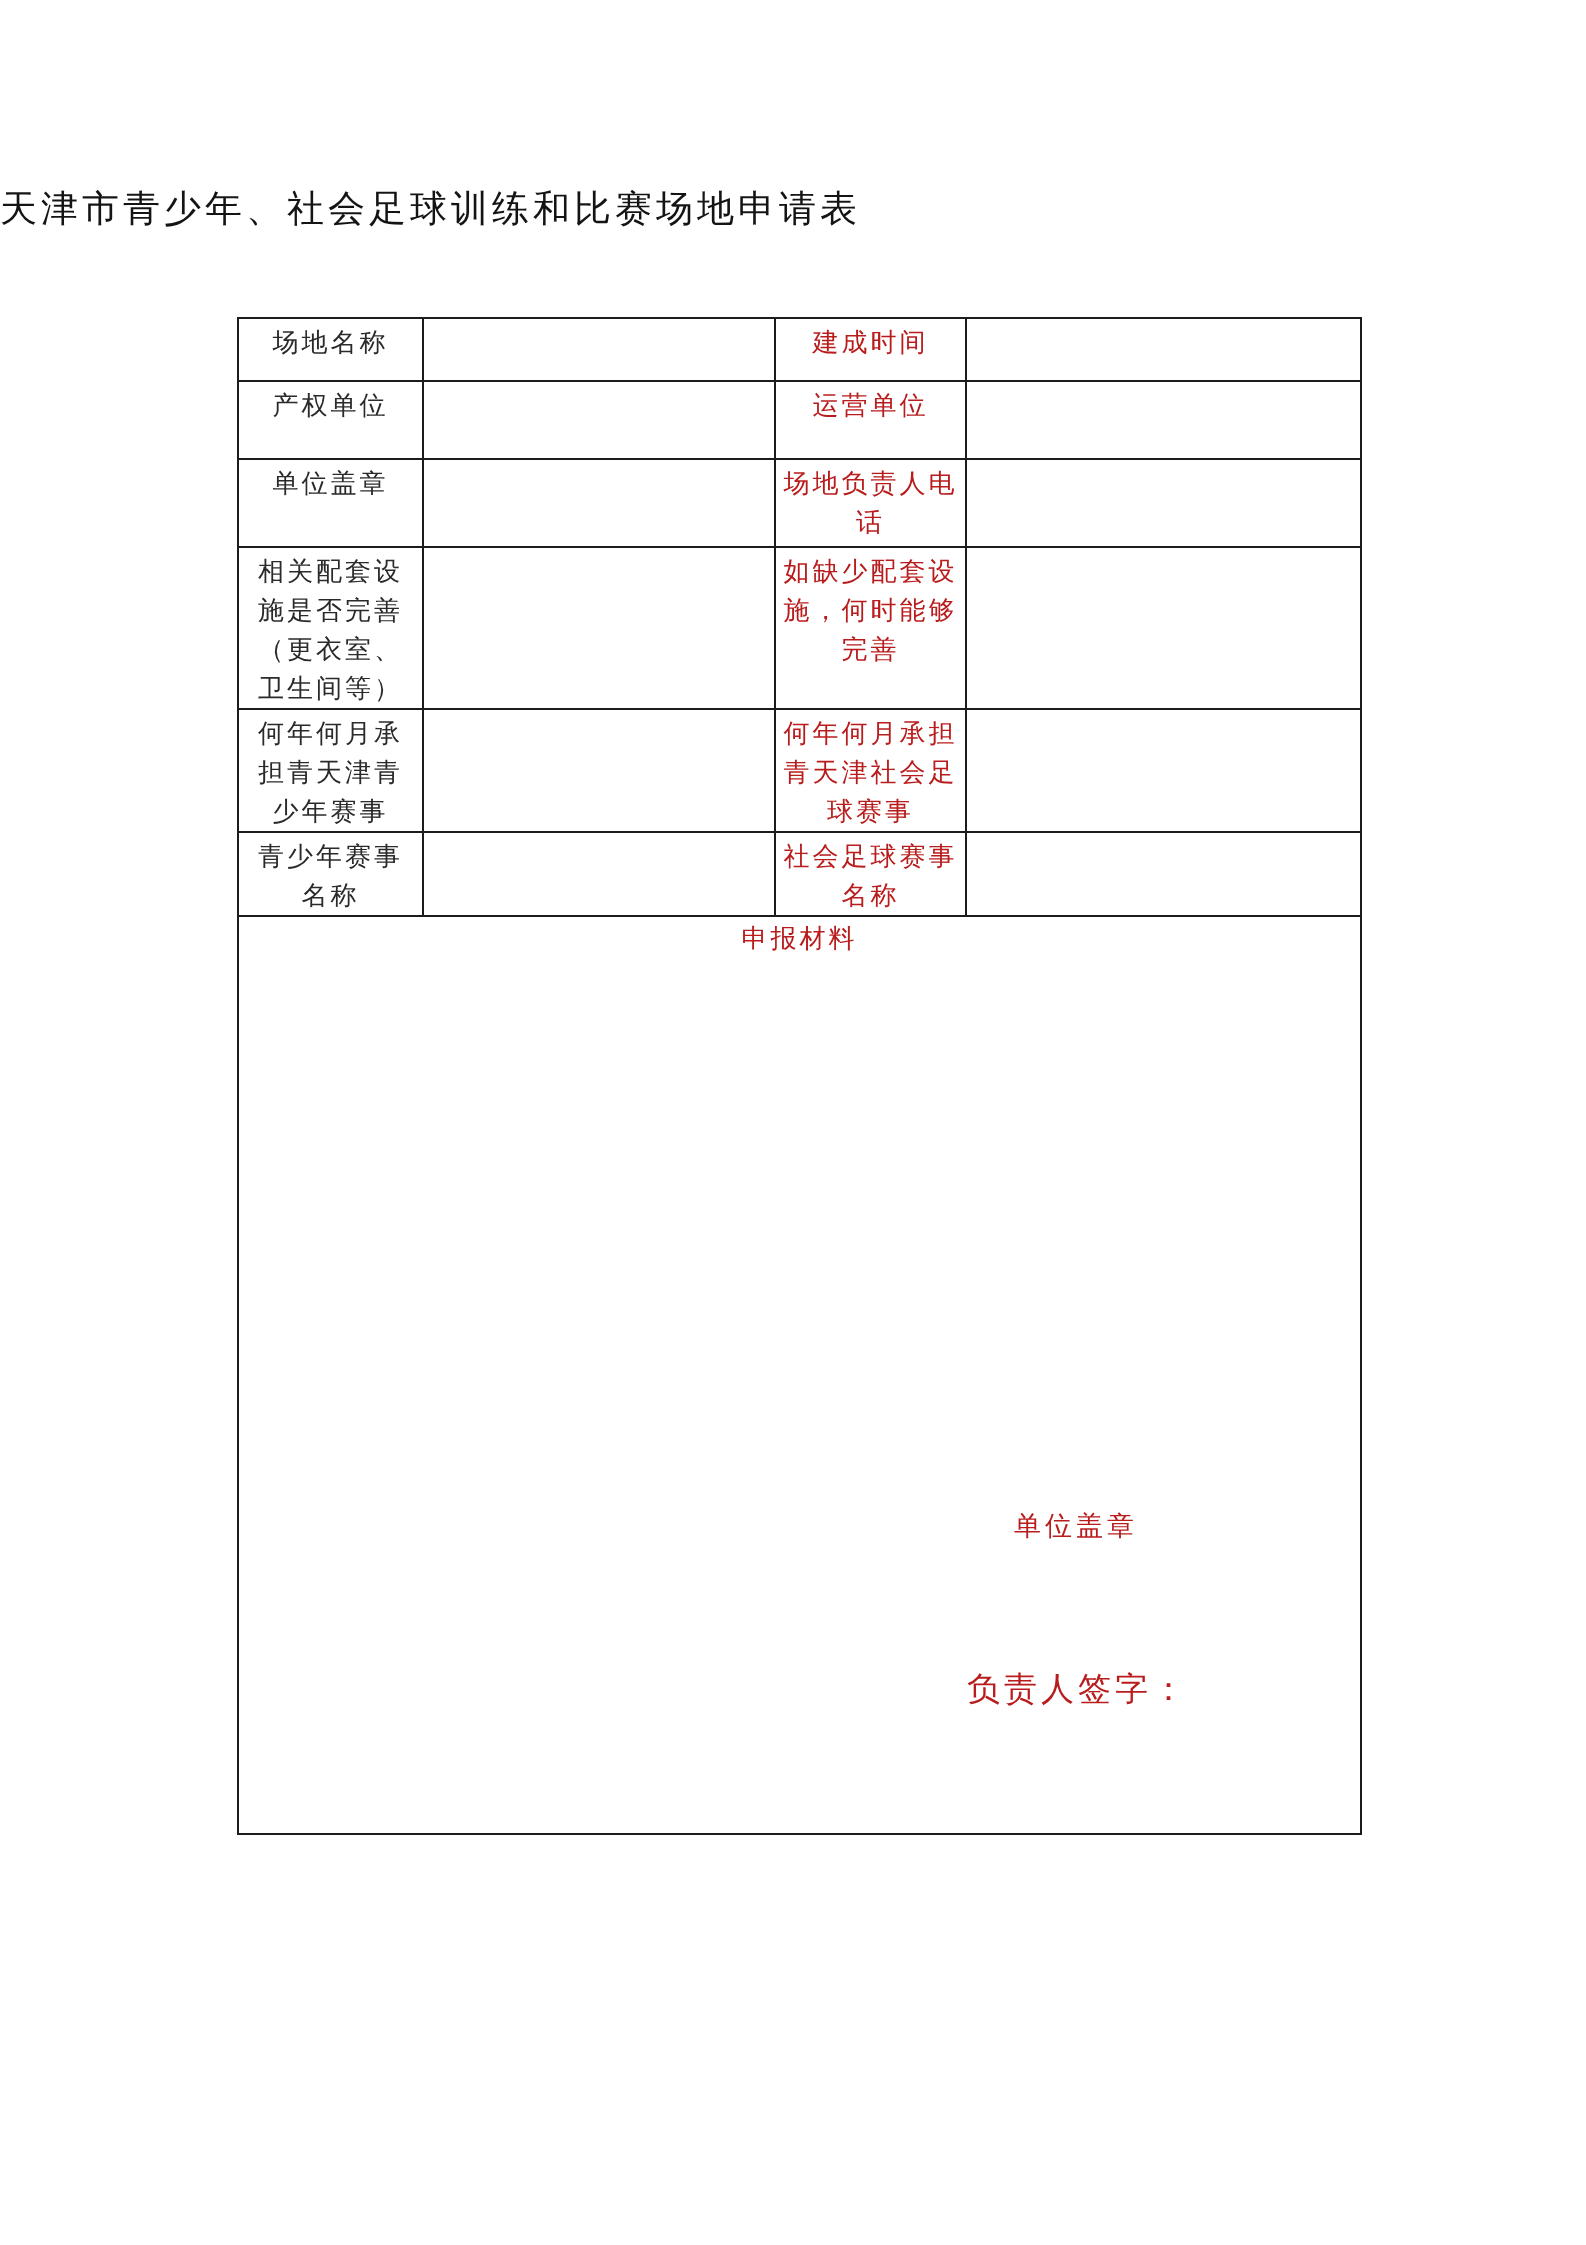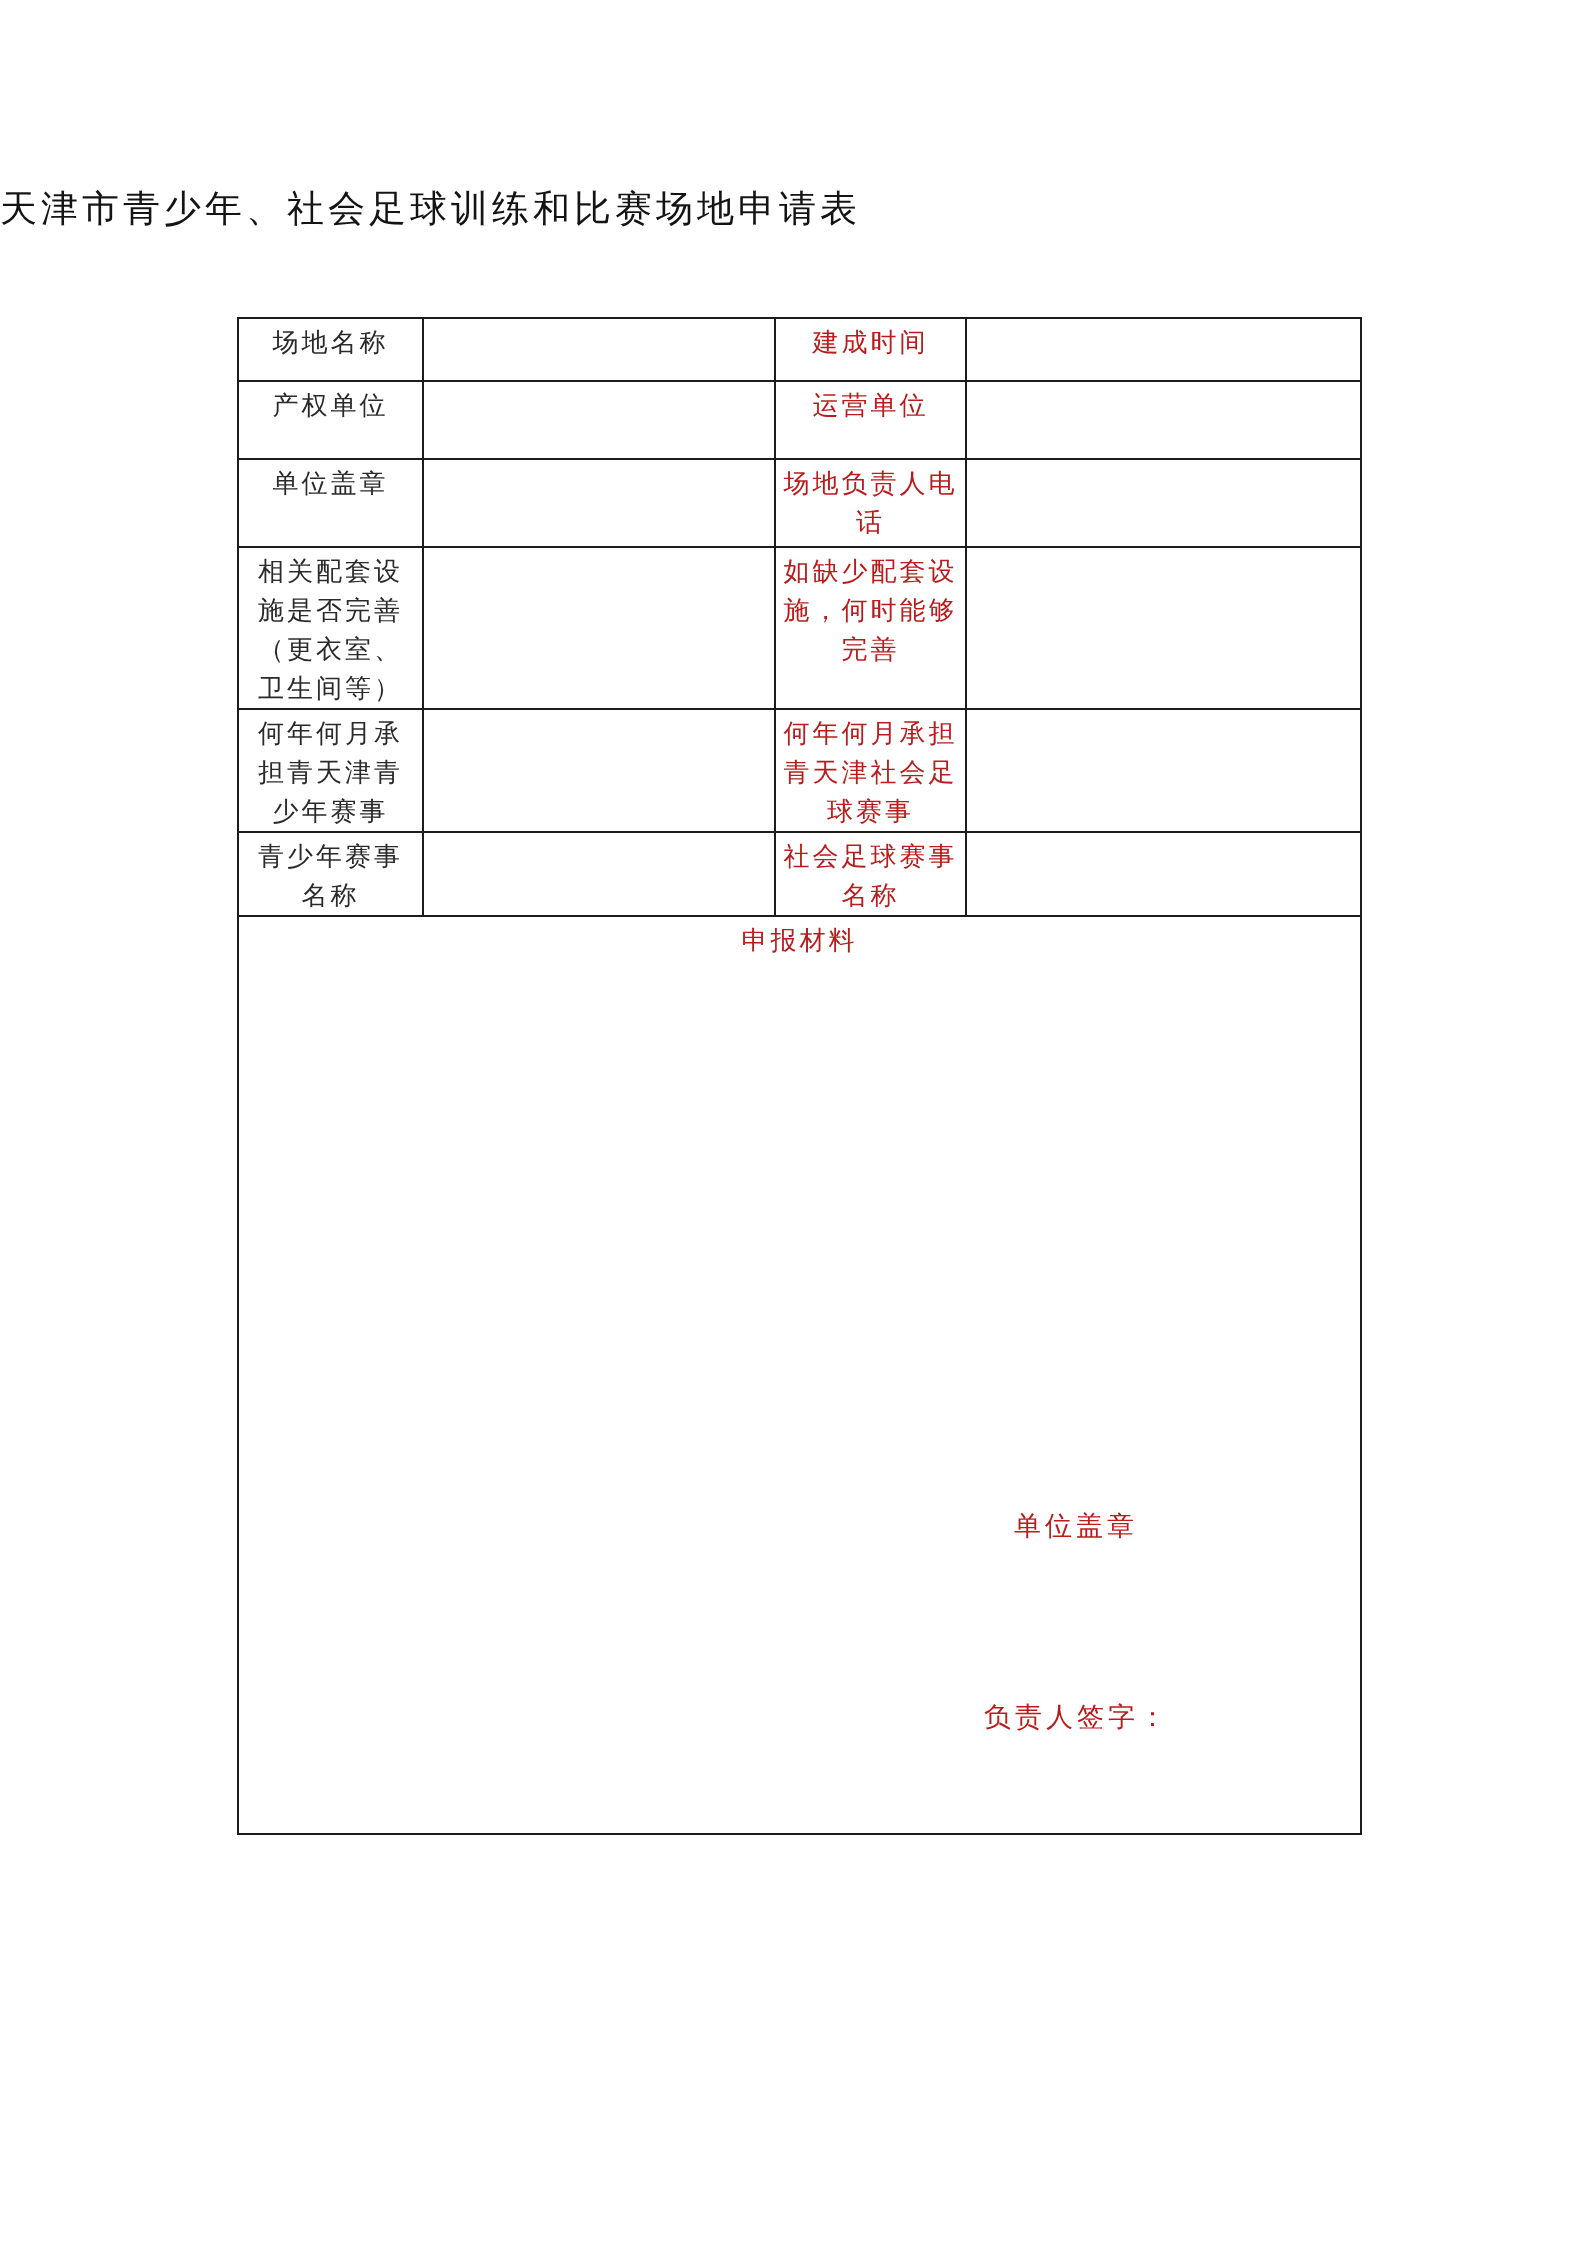--- a/index.html
+++ b/index.html
@@ -55,36 +55,36 @@
       position: relative;
       height: 916px;
     }
     .materials-title {
       position: absolute;
       top: 4px;
       left: 0;
       width: 100%;
       text-align: center;
       letter-spacing: 3px;
+      font-family: Liberation Mono, monospace;
     }
     .seal-label {
       position: absolute;
       left: 775px;
       top: 592px;
       letter-spacing: 4px;
       font-size: 27px;
       font-family: Liberation Mono, monospace;
     }
     .sign-label {
       position: absolute;
-      left: 745px;
+      left: 728px;
       top: 752px;
       letter-spacing: 4px;
-      font-size: 27px;
-      margin-top: 28px;
+      font-size: 33px;
     }
   </style>
 </head>
 <body>
 
 <div class="page-title">天津市青少年、社会足球训练和比赛场地申请表</div>
 
 <table class="form-table">
   <colgroup>
     <col style="width:185px">

